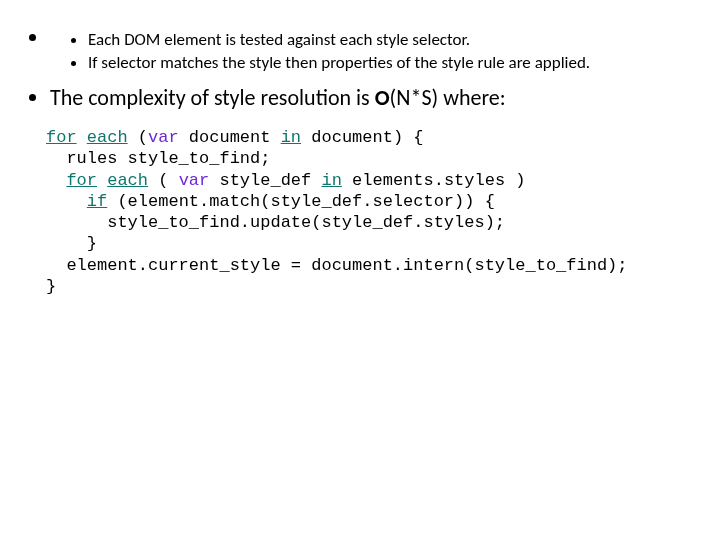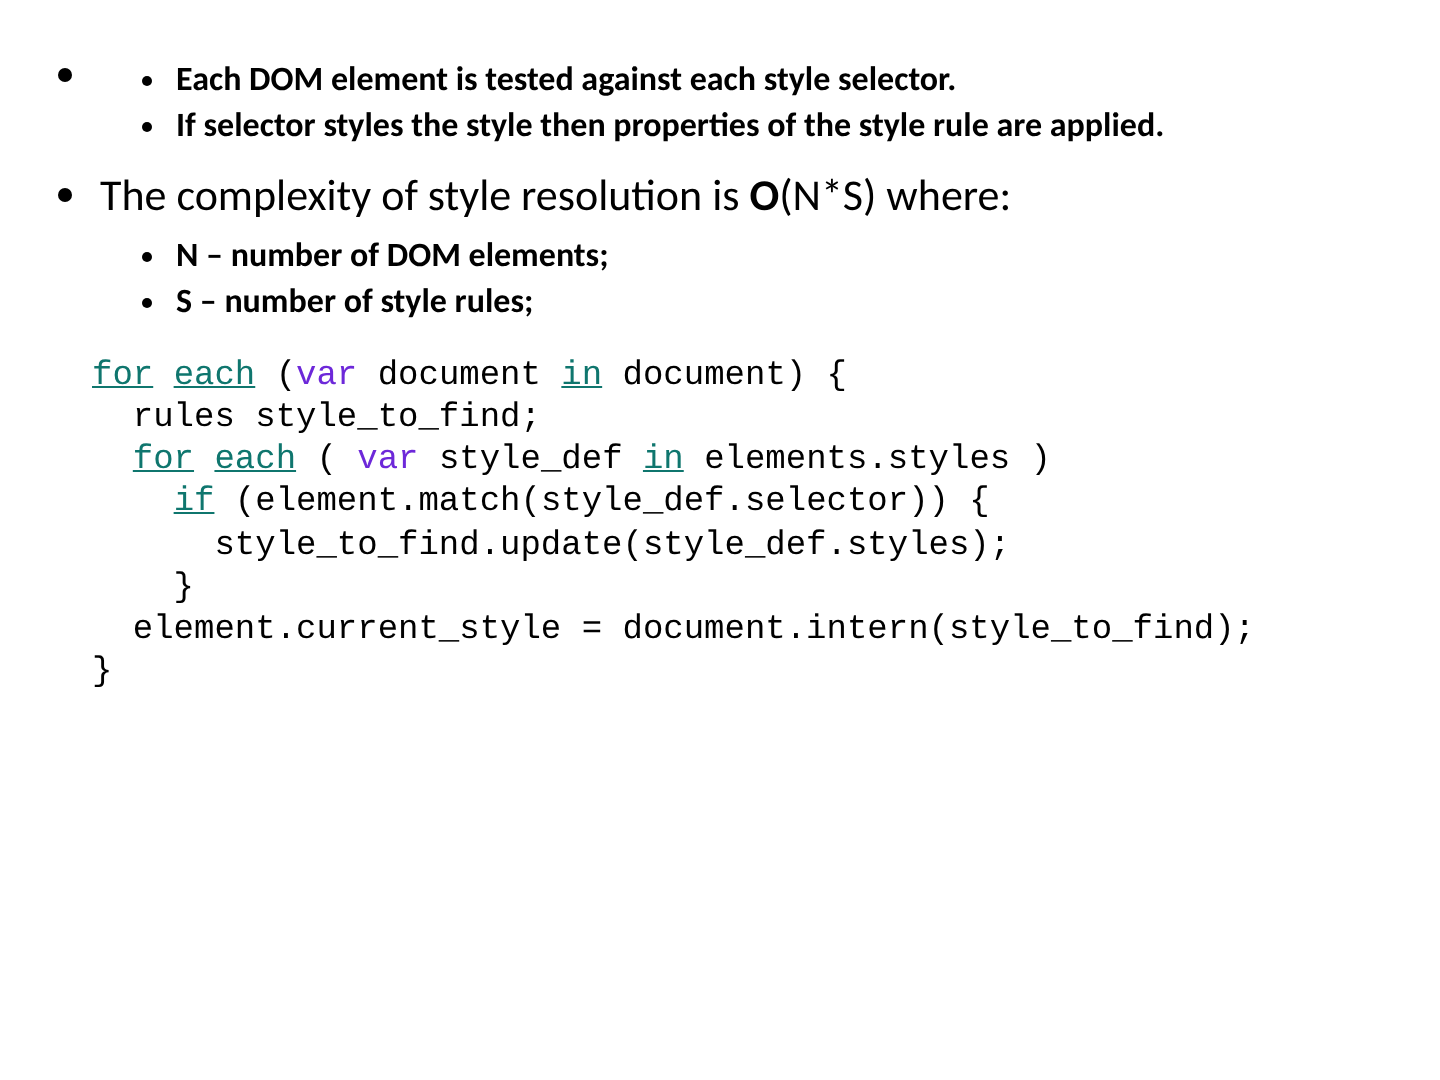--- a/index.html
+++ b/index.html
@@ -31,21 +31,20 @@
   }
   ul.level1 > li {
     font-size: 22px;
     margin: 0 0 6px 0;
     line-height: 1.25;
   }
   ul.level2 {
     list-style-type: disc;
     margin: 6px 0 10px 38px;
     padding: 0;
-    font-weight: bold;
   }
   ul.level2 > li {
     font-size: 17px;
     margin: 0 0 2px 0;
     line-height: 1.25;
   }
   .bold { font-weight: bold; }
   .code {
     font-family: Consolas, "Courier New", monospace;
     font-size: 17px;
@@ -60,29 +59,25 @@
 </head>
 <body>
 
 <div class="slide">
 
 
   <ul class="level1">
     <li>
       <ul class="level2">
         <li>Each DOM element is tested against each style selector.</li>
-        <li>If selector styles the style then properties of the style rule are applied.</li>
+        <li>If selector matches the style then properties of the style rule are applied.</li>
       </ul>
     </li>
     <li>
       <span>The complexity of style resolution is </span><span class="bold">O</span><span>(N*S) where:</span>
-      <ul class="level2">
-        <li>N – number of DOM elements;</li>
-        <li>S – number of style rules;</li>
-      </ul>
     </li>
   </ul>
 
   <div class="code"><span class="kw">for</span> <span class="kw">each</span><span> (</span><span class="kw2">var</span><span> document </span><span class="kw">in</span><span> document) {</span>
 <span>  rules style_to_find;</span>
 <span>  </span><span class="kw">for</span> <span class="kw">each</span><span> ( </span><span class="kw2">var</span><span> style_def </span><span class="kw">in</span><span> elements.styles )</span>
 <span>    </span><span class="kw">if</span><span> (element.match(style_def.selector)) {</span>
 <span>      style_to_find.update(style_def.styles);</span>
 <span>    }</span>
 <span>  element.current_style = document.intern(style_to_find);</span>

